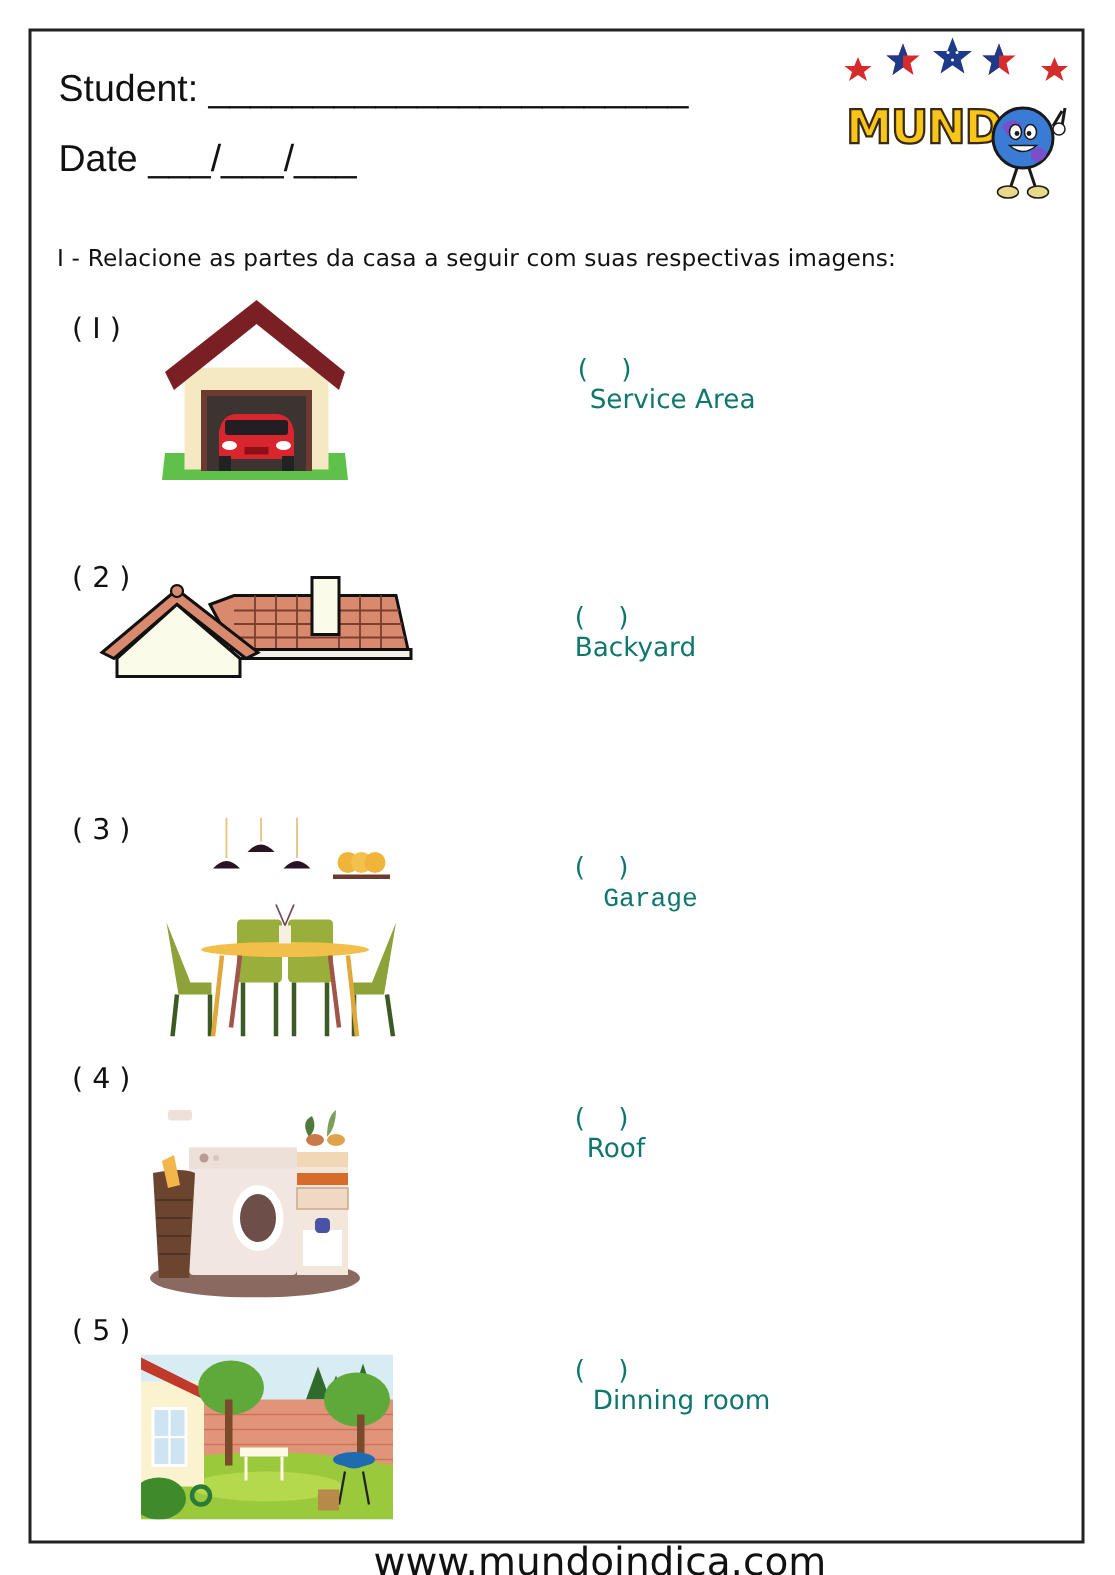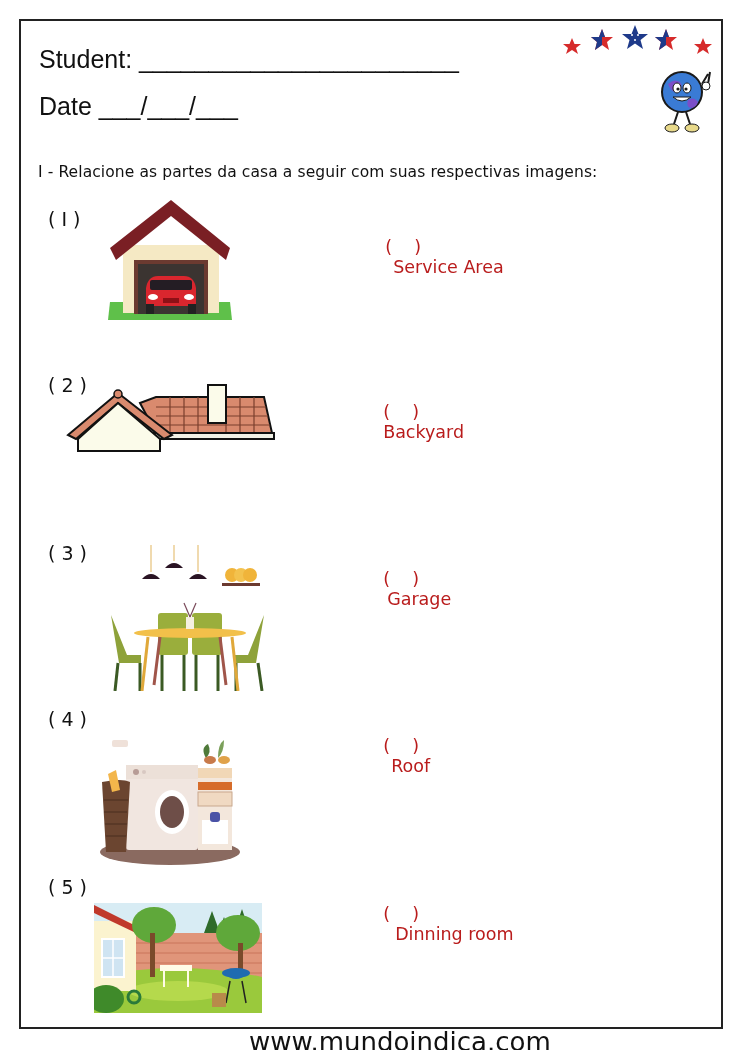--- a/index.html
+++ b/index.html
@@ -2,21 +2,21 @@
 <html><head>
 <meta charset="utf-8">
 <style>
   html, body { margin: 0; padding: 0; background: #ffffff; }
   body { width: 743px; height: 1050px; position: relative; overflow: hidden; font-family: "DejaVu Sans", sans-serif; color: #111; }
   .frame { position: absolute; left: 19px; top: 19px; width: 704px; height: 1010px; border: 2px solid #222; box-sizing: border-box; }
   .abs { position: absolute; }
   .hdr-line { font-family: "Liberation Sans", sans-serif; font-size: 25px; color: #111; white-space: pre; }
   .instr { font-family: "DejaVu Sans", sans-serif; font-size: 15.5px; letter-spacing: 0.1px; color: #111; white-space: nowrap; margin-top: 15px; }
   .num { font-family: "DejaVu Sans", sans-serif; font-size: 19px; color: #111; white-space: pre; }
-  .opt { font-family: "DejaVu Sans", sans-serif; font-size: 17.5px; color: #b91c1c; white-space: pre; }
+  .opt { font-family: "DejaVu Sans", sans-serif; font-size: 17.5px; color: #0f766e; white-space: pre; }
   .opt .paren { display: inline-block; }
   .footer { font-family: "DejaVu Sans", sans-serif; font-size: 26px; color: #111; white-space: nowrap; }
   svg { display: block; }
   .logo-mundo { font-family: "DejaVu Sans", sans-serif; font-weight: bold; font-size: 31px; color: #f8c51b; letter-spacing: -1px; -webkit-text-stroke: 1.5px #3a2a10; line-height: 1; }
   .logo-indica { font-family: "DejaVu Sans", sans-serif; font-weight: bold; font-size: 29px; color: #2b2b2b; letter-spacing: -1px; line-height: 1; }
 </style>
 </head>
 <body>
 
 <div class="frame"></div>
@@ -34,20 +34,21 @@
       <polygon points="42,5 45,13 53,13 47,18 49,26 42,21 35,26 37,18 31,13 39,13" fill="#d62b2b"></polygon>
       <polygon points="42,5 45,13 42,13 42,21 35,26 37,18 31,13 39,13" fill="#1e3a8a"></polygon>
       <polygon points="75,1 78.5,10 88,10 80.5,16 83,25 75,19.5 67,25 69.5,16 62,10 71.5,10" fill="#1e3a8a"></polygon>
       <circle cx="72" cy="11" r="1" fill="#fff"></circle>
         <circle cx="78" cy="11" r="1" fill="#fff"></circle>
         <circle cx="75" cy="16" r="1" fill="#fff"></circle>
       <polygon points="106,5 109,13 117,13 111,18 113,26 106,21 99,26 101,18 95,13 103,13" fill="#d62b2b"></polygon>
       <polygon points="106,5 109,13 106,13 106,21 99,26 101,18 95,13 103,13" fill="#1e3a8a"></polygon>
     </g>
   </svg>
+  <div class="abs logo-mundo" style="left:4px; top:46px;">MUND</div>
   <svg class="abs" style="left:98px; top:42px;" width="58" height="72" viewBox="0 0 58 72">
     <circle cx="24" cy="26" r="20" fill="#3a7bd5" stroke="#1a1a1a" stroke-width="2"></circle>
     <path d="M10,18 q6,-6 12,-2 q4,6 -2,10 q-6,2 -10,-8z" fill="#7b4fc9"></path>
     <path d="M30,34 q6,-4 10,2 q-2,6 -8,6 q-4,-2 -2,-8z" fill="#7b4fc9"></path>
     <ellipse cx="19" cy="22" rx="4" ry="5" fill="#fff" stroke="#1a1a1a" stroke-width="1"></ellipse>
     <ellipse cx="29" cy="22" rx="4" ry="5" fill="#fff" stroke="#1a1a1a" stroke-width="1"></ellipse>
     <circle cx="20" cy="23" r="1.6" fill="#1a1a1a"></circle>
       <circle cx="28" cy="23" r="1.6" fill="#1a1a1a"></circle>
     <path d="M15,31 q9,8 18,0 z" fill="#fff" stroke="#1a1a1a" stroke-width="1"></path>
     <path d="M44,18 l6,-10 M50,18 l2,-12" stroke="#1a1a1a" stroke-width="2" fill="none"></path>
@@ -215,21 +216,21 @@
 <div class="abs opt" style="left:374px; top:217px;">
   <span class="paren">(    )</span>
   <span style="margin-left:8px;">Service Area</span>
 </div>
 <div class="abs opt" style="left:372px; top:382px;">
   <span class="paren">(    )</span>
   <span style="margin-left:0;">Backyard</span>
 </div>
 <div class="abs opt" style="left:372px; top:549px;">
   <span class="paren">(    )</span>
-  <span style="margin-left:4px;">Garage</span>
+  <span style="margin-left:19px;font-family:Liberation Mono, monospace;">Garage</span>
 </div>
 <div class="abs opt" style="left:372px; top:716px;">
   <span class="paren">(    )</span>
   <span style="margin-left:8px;">Roof</span>
 </div>
 <div class="abs opt" style="left:372px; top:884px;">
   <span class="paren">(    )</span>
   <span style="margin-left:12px;">Dinning room</span>
 </div>
 

